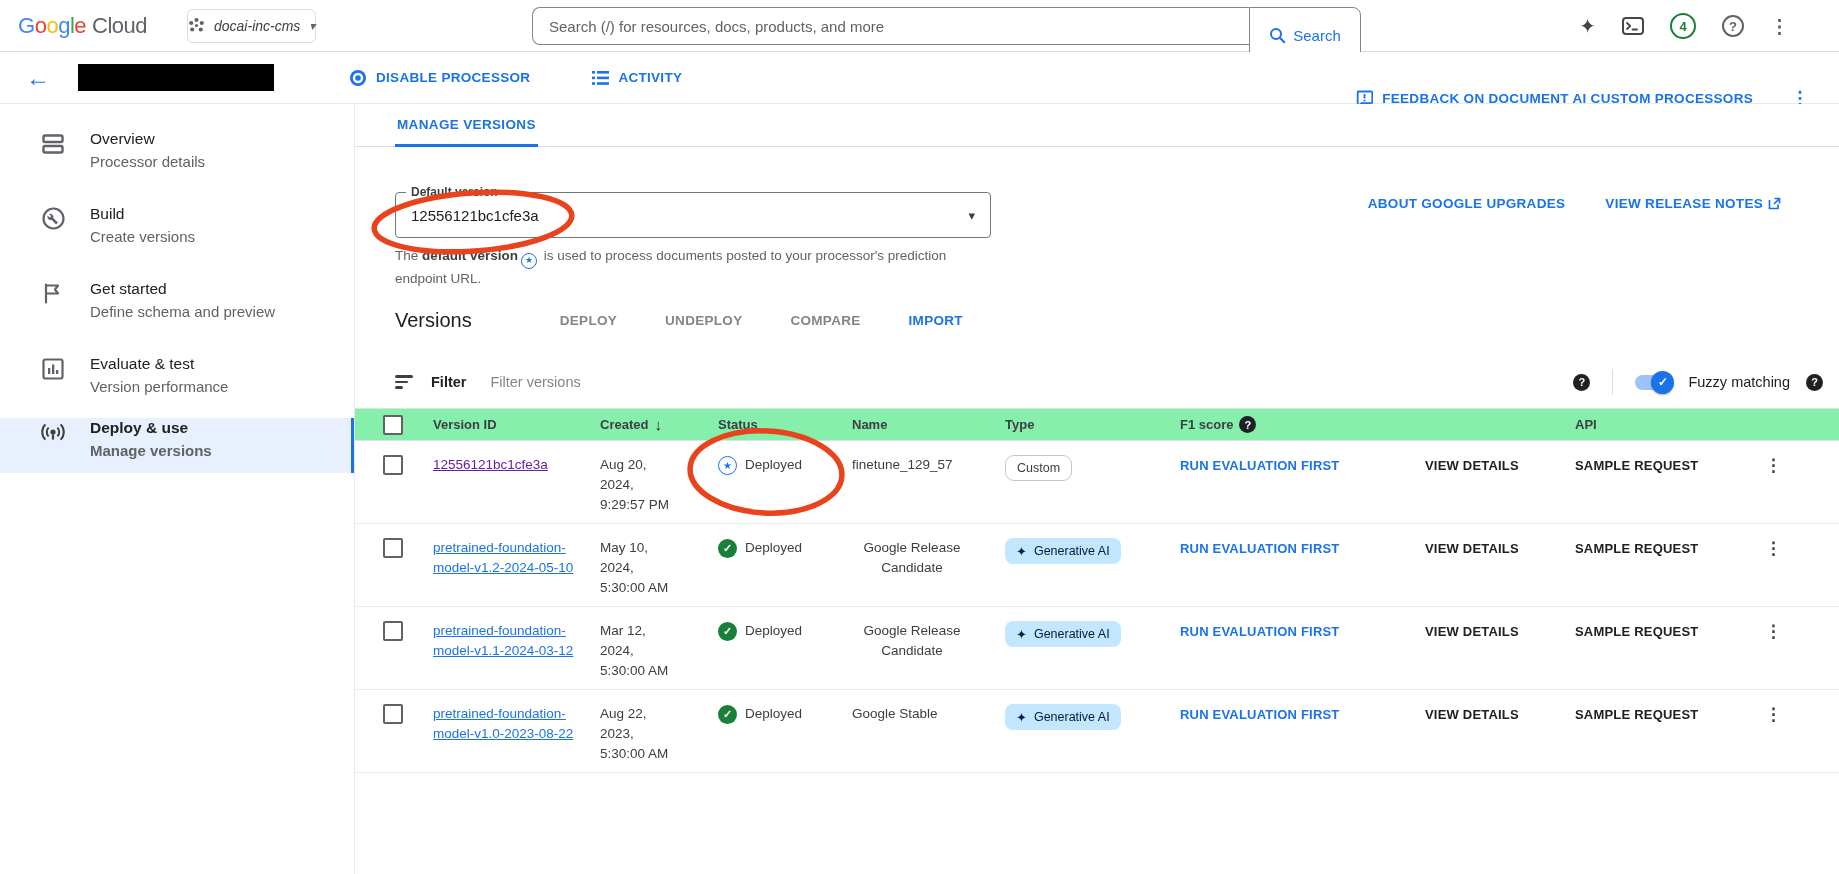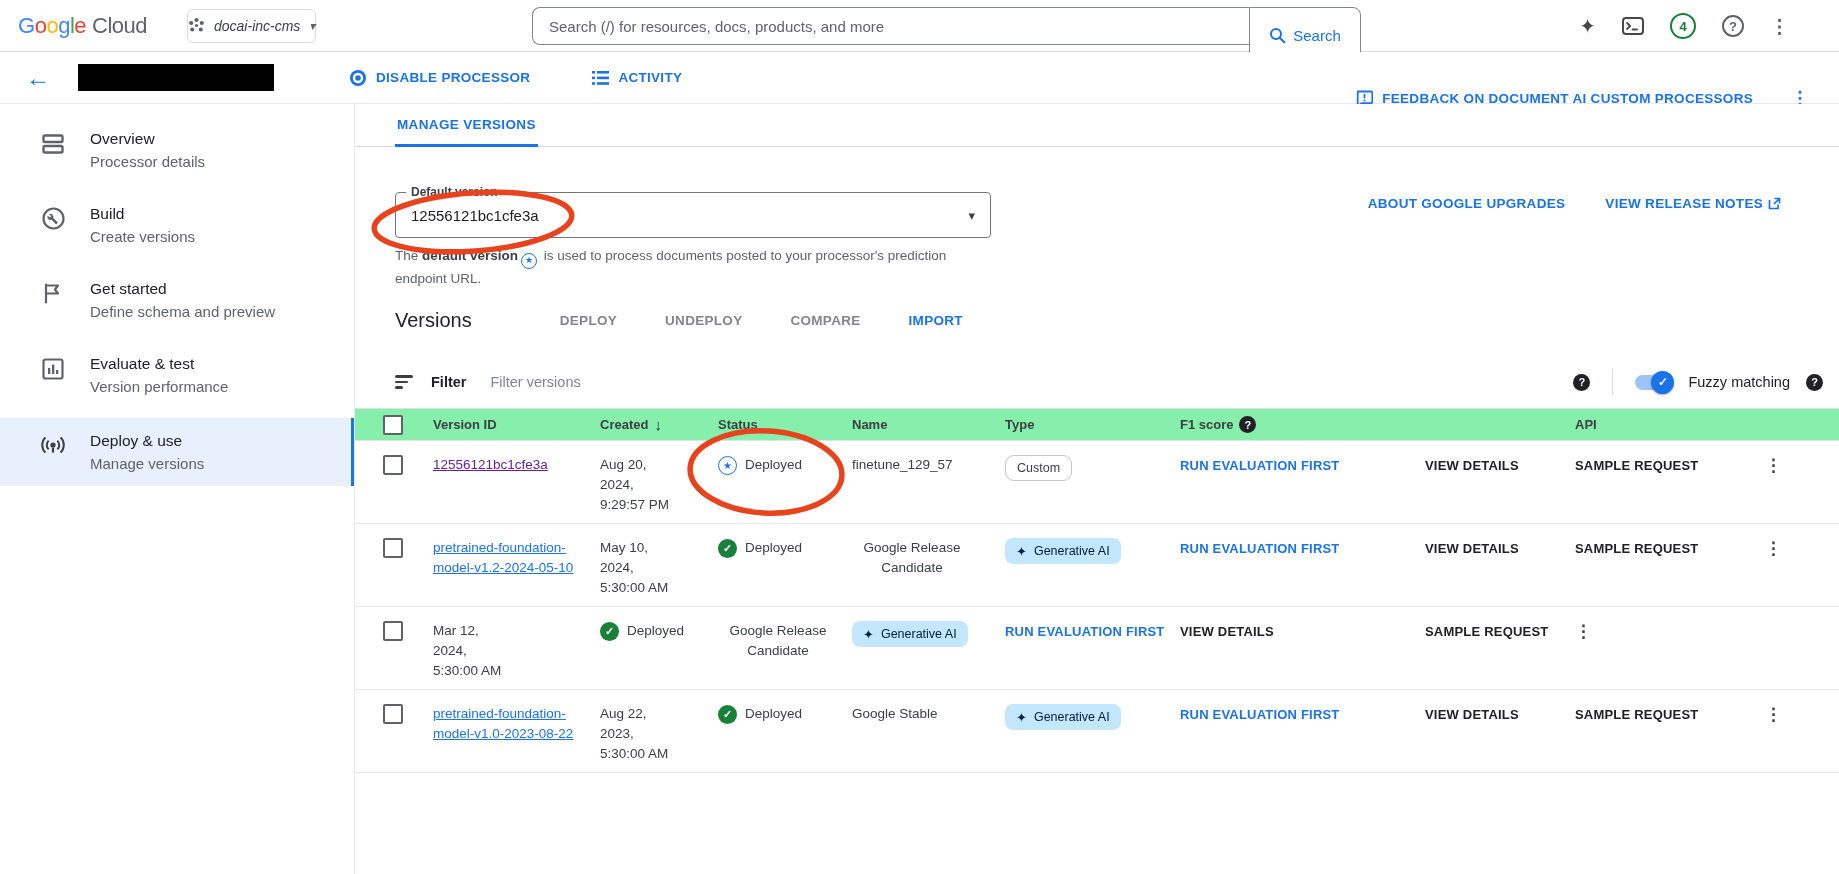--- a/index.html
+++ b/index.html
@@ -48,21 +48,21 @@
 
   
   .sidebar{position:absolute;top:104px;left:0;width:355px;height:770px;background:#fff;
            border-right:1px solid #e8eaed;padding-top:14px;}
   .sitem{position:relative;display:flex;align-items:flex-start;gap:24px;padding:11px 16px 11px 40px;
          margin-bottom:12px;cursor:pointer;}
   .sitem .sico{width:26px;height:26px;flex:0 0 26px;display:flex;align-items:center;justify-content:center;
                color:#5f6368;margin-top:2px;}
   .sitem .slabel{font-size:15.5px;color:#202124;line-height:1.35;}
   .sitem .ssub{font-size:15px;color:#5f6368;margin-top:3px;}
-  .sitem.selected{background:#e8f0fe;margin-bottom:0;padding-top:13px;padding-bottom:14px;}
+  .sitem.selected{background:#e8f0fe;margin-bottom:0;padding-top:0;padding-bottom:14px;font-weight:bold;}
   .sitem.selected::after{content:"";position:absolute;right:0;top:0;bottom:0;width:3px;background:#1a73e8;}
 
   
   .content{position:absolute;top:104px;left:355px;width:1484px;height:770px;background:#fff;}
   .tabsrow{position:absolute;top:0;left:0;width:100%;height:43px;border-bottom:1px solid #dadce0;}
   .tab{position:absolute;left:40px;top:0;height:43px;display:flex;align-items:center;
        color:#1a73e8;font-size:13.5px;font-weight:600;letter-spacing:.35px;cursor:pointer;
        border-bottom:3px solid #1a73e8;padding:0 2px;}
 
   .dvfield{position:absolute;left:40px;top:88px;width:596px;height:46px;border:1px solid #747775;
@@ -412,20 +412,21 @@
         <div><a class="alink">RUN EVALUATION FIRST</a></div>
         <div><a class="dlink">VIEW DETAILS</a></div>
         <div><a class="dlink">SAMPLE REQUEST</a></div>
         <div><span class="rowdots">⋮</span></div>
       </div>
 
       <div class="tgrid trow">
         <div class="c-check">
             <span class="cbx"></span>
           </div>
+        <div><a class="vlink normal">pretrained-foundation-model-v1.1-2024-03-12</a></div>
         <div class="c-created"><span class="cell">Mar 12, 2024, 5:30:00 AM</span></div>
         <div class="statuswrap">
           <span class="st-check">✓</span>
           <span class="cell">Deployed</span>
         </div>
         <div class="c-name"><span class="cell">Google Release Candidate</span></div>
         <div><span class="chip chip-genai">
           <span class="spark">✦</span>
           <span>Generative AI</span>
         </span></div>

